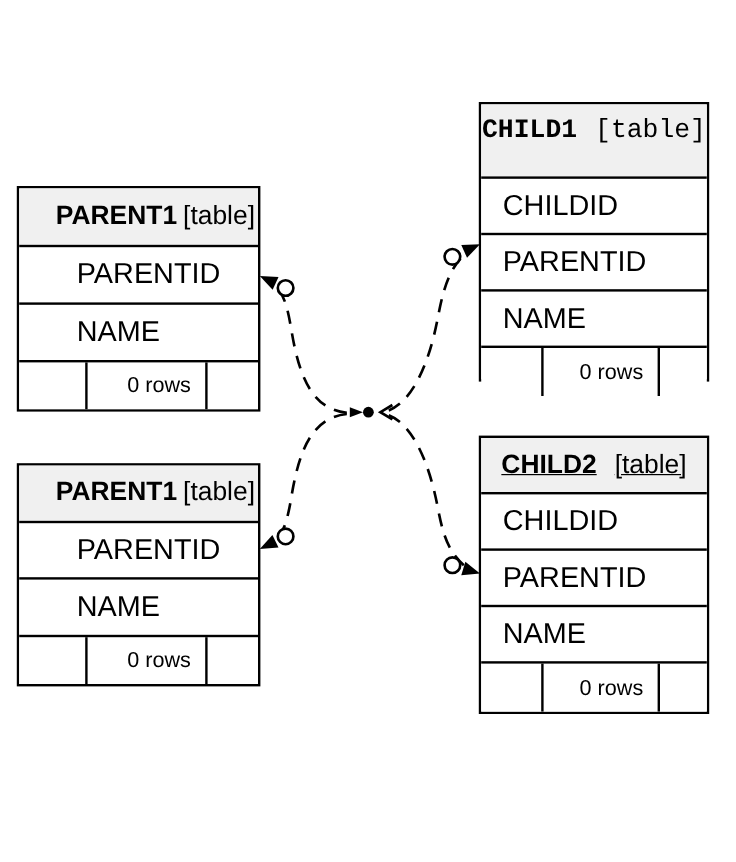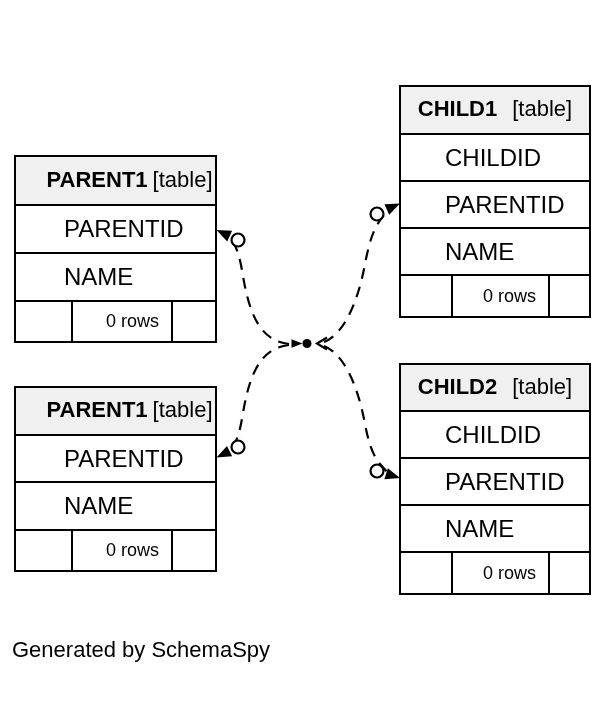--- a/index.html
+++ b/index.html
@@ -34,21 +34,21 @@
 
   .tbl-col {
     box-sizing: border-box;
     border-top: 2px solid #000;
     display: flex;
     align-items: center;
     font-size: 24px;
     background: #fff;
   }
   .parent .tbl-col { padding-left: 48px; }
-  .child  .tbl-col { padding-left: 44px; }
+  .child  .tbl-col { padding-left: 18px; }
 
   .tbl-footer {
     box-sizing: border-box;
     border-top: 2px solid #000;
     display: flex;
     background: #fff;
   }
   .ftr-left  { box-sizing: border-box; border-right: 2px solid #000; }
   .ftr-right { box-sizing: border-box; border-left: 2px solid #000; }
   .parent .ftr-left  { width: 57px; }
@@ -83,21 +83,21 @@
     <div class="tbl-col" style="height:48px;">PARENTID</div>
     <div class="tbl-col" style="height:48px;">NAME</div>
     <div class="tbl-footer" style="height:41px;">
       <div class="ftr-left"></div>
       <div class="ftr-mid">0 rows</div>
       <div class="ftr-right"></div>
     </div>
   </div>
 
   <div class="table-node child" style="left:399px; top:85px; width:192px; height:233px;">
-    <div class="tbl-header" style="height:46px; line-height:44px;">
+    <div class="tbl-header" style="height:60px; line-height:44px;font-family:Liberation Mono, monospace;">
       <span class="tbl-name">CHILD1</span><span class="tbl-type">[table]</span>
     </div>
     <div class="tbl-col" style="height:47px;">CHILDID</div>
     <div class="tbl-col" style="height:47px;">PARENTID</div>
     <div class="tbl-col" style="height:47px;">NAME</div>
     <div class="tbl-footer" style="height:42px;">
       <div class="ftr-left"></div>
       <div class="ftr-mid">0 rows</div>
       <div class="ftr-right"></div>
     </div>
@@ -110,21 +110,21 @@
     <div class="tbl-col" style="height:47px;">PARENTID</div>
     <div class="tbl-col" style="height:48px;">NAME</div>
     <div class="tbl-footer" style="height:41px;">
       <div class="ftr-left"></div>
       <div class="ftr-mid">0 rows</div>
       <div class="ftr-right"></div>
     </div>
   </div>
 
   <div class="table-node child" style="left:399px; top:363px; width:192px; height:232px;">
-    <div class="tbl-header" style="height:45px; line-height:43px;">
+    <div class="tbl-header" style="height:45px; line-height:43px;text-decoration:underline;">
       <span class="tbl-name">CHILD2</span><span class="tbl-type">[table]</span>
     </div>
     <div class="tbl-col" style="height:47px;">CHILDID</div>
     <div class="tbl-col" style="height:47px;">PARENTID</div>
     <div class="tbl-col" style="height:47px;">NAME</div>
     <div class="tbl-footer" style="height:42px;">
       <div class="ftr-left"></div>
       <div class="ftr-mid">0 rows</div>
       <div class="ftr-right"></div>
     </div>
@@ -147,14 +147,13 @@
     <g fill="#000000" stroke="none">
       <polygon points="216.5,230 227.2,241.4 232.1,230.8"></polygon>
       <polygon points="400,203.5 384.4,204.2 389.2,214.8"></polygon>
       <polygon points="216.5,457.5 232.1,456.3 227,445.9"></polygon>
       <polygon points="400,478 387.8,468.2 384.4,479.3"></polygon>
       <polygon points="302.5,343.5 291.5,339.3 291.5,347.7"></polygon>
       <circle cx="307" cy="343.5" r="4.5"></circle>
     </g>
   </svg>
 
-  <div class="caption">Generated by SchemaSpy</div>
 </div>
 
 </body></html>

